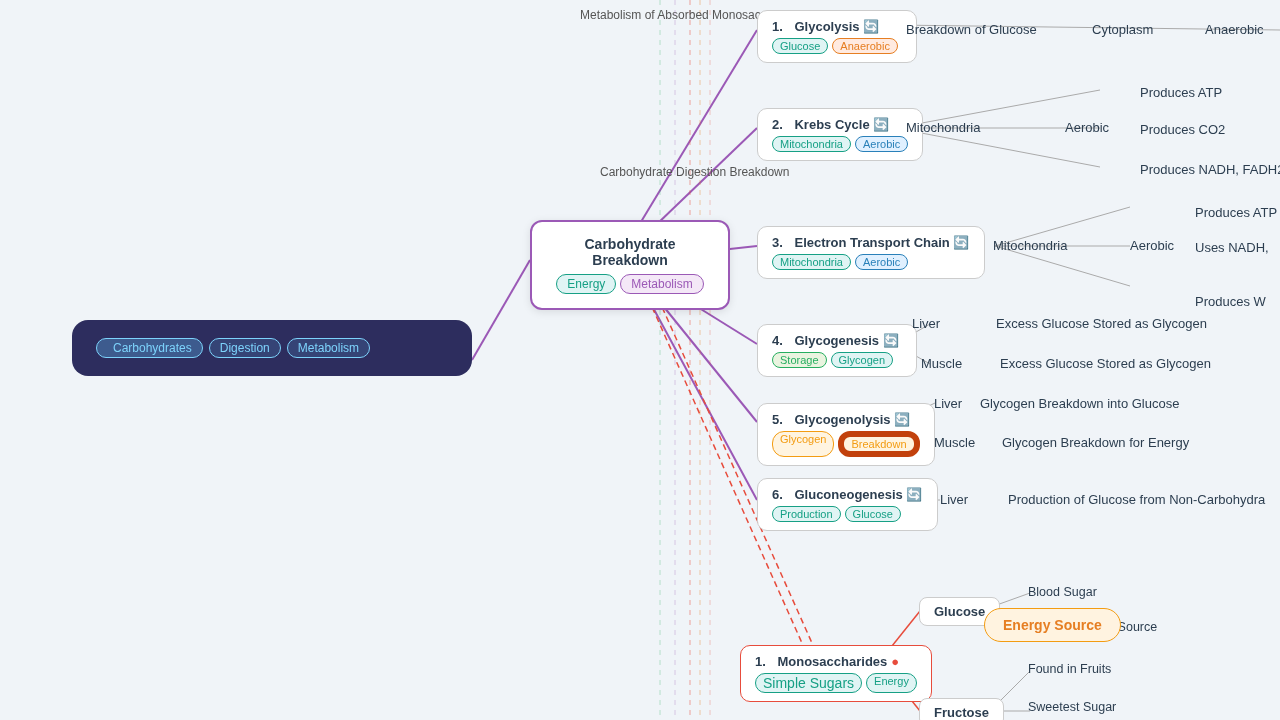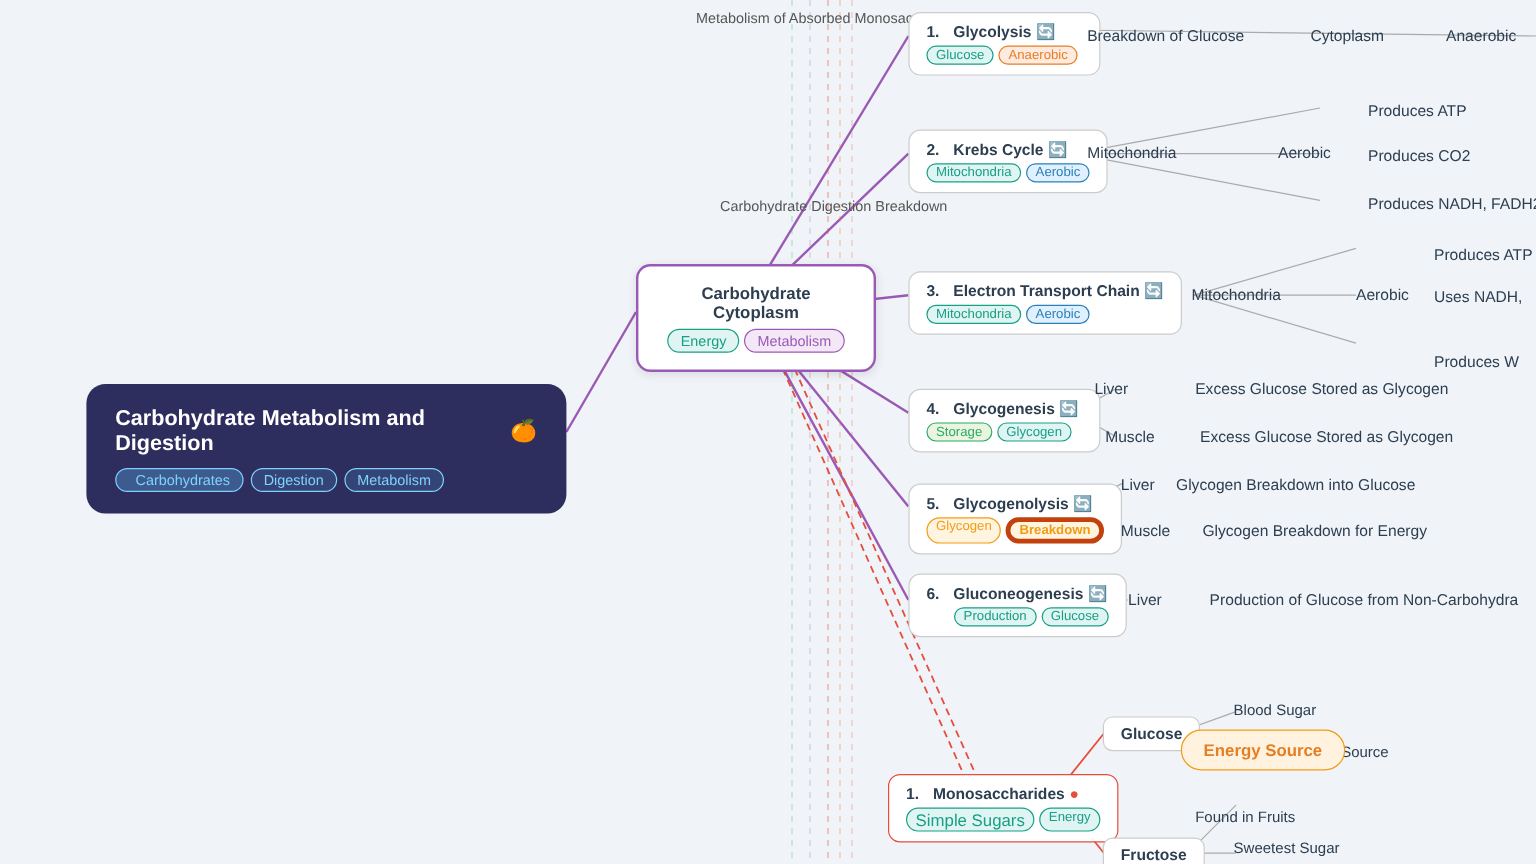--- a/index.html
+++ b/index.html
@@ -120,21 +120,21 @@
       gap: 4px;
       flex-wrap: wrap;
     }
     .tag-mitochondria { background: rgba(100,200,200,0.2); color: #16a085; border: 1px solid #16a085; }
     .tag-aerobic { background: rgba(100,180,255,0.2); color: #2980b9; border: 1px solid #2980b9; }
     .tag-glucose { background: rgba(100,200,200,0.2); color: #16a085; border: 1px solid #16a085; }
     .tag-anaerobic { background: rgba(255,150,100,0.2); color: #e67e22; border: 1px solid #e67e22; }
     .tag-storage { background: rgba(150,200,100,0.2); color: #27ae60; border: 1px solid #27ae60; }
     .tag-glycogen { background: rgba(100,200,200,0.2); color: #16a085; border: 1px solid #16a085; }
     .tag-glycogen-brk { background: rgba(255,200,100,0.2); color: #f39c12; border: 1px solid #f39c12; }
-    .tag-breakdown { background: rgba(255,200,100,0.2); color: #f39c12; border: 4px solid #c2410c; font-weight: bold; }
+    .tag-breakdown { background: rgba(255,200,100,0.2); color: #f39c12; border: 6px solid #c2410c; }
     .tag-production { background: rgba(100,200,200,0.2); color: #16a085; border: 1px solid #16a085; }
     .tag-glucose2 { background: rgba(100,200,200,0.2); color: #16a085; border: 1px solid #16a085; }
     .tag-simple { background: rgba(100,200,200,0.2); color: #16a085; border: 1px solid #16a085; }
     .tag-energy2 { background: rgba(100,200,200,0.2); color: #16a085; border: 1px solid #16a085; }
 
     
     .right-item {
       position: absolute;
       font-size: 13px;
       color: #2c3e50;
@@ -222,33 +222,29 @@
     <line x1="675" y1="0" x2="675" y2="720" stroke="#9b59b6" stroke-width="1" stroke-dasharray="5,5" opacity="0.3"></line>
     <line x1="710" y1="0" x2="710" y2="720" stroke="#e74c3c" stroke-width="1" stroke-dasharray="5,5" opacity="0.3"></line>
     <line x1="660" y1="0" x2="660" y2="720" stroke="#27ae60" stroke-width="1" stroke-dasharray="5,5" opacity="0.3"></line>
   </svg>
 
   <div class="float-label" style="left: 580px; top: 8px;">Metabolism of Absorbed Monosaccharides</div>
 
   <div class="float-label" style="left: 600px; top: 165px;">Carbohydrate Digestion Breakdown</div>
 
   <div class="main-card">
-    <div class="main-card-title">
-      <span>Carbohydrate Metabolism and Digestion</span>
-      <span>🍊</span>
-    </div>
     <div class="main-card-tags">
       <span class="tag tag-carbohydrates">Carbohydrates</span>
       <span class="tag tag-digestion">Digestion</span>
       <span class="tag tag-metabolism">Metabolism</span>
     </div>
   </div>
 
   <div class="center-node">
-    <div class="center-node-title">Carbohydrate Cytoplasm</div>
+    <div class="center-node-title">Carbohydrate Breakdown</div>
     <div class="center-node-tags">
       <span class="tag tag-energy">Energy</span>
       <span class="tag tag-metabolism2">Metabolism</span>
     </div>
   </div>
 
   <div class="process-node" style="left: 757px; top: 10px;">
     <div class="process-node-title">
       <span>1.</span>&nbsp;<span>Glycolysis</span>
       <span>🔄</span>
@@ -323,21 +319,21 @@
   <div class="right-item" style="left: 980px; top: 396px;">Glycogen Breakdown into Glucose</div>
   <div class="right-item" style="left: 934px; top: 435px;">Muscle</div>
   <div class="right-item" style="left: 1002px; top: 435px;">Glycogen Breakdown for Energy</div>
 
   <div class="process-node" style="left: 757px; top: 478px;">
     <div class="process-node-title">
       <span>6.</span>&nbsp;<span>Gluconeogenesis</span>
       <span>🔄</span>
     </div>
     <div class="process-node-tags">
-      <span class="tag tag-production" style="font-size:11px; padding:1px 7px;margin-left:23px;">Production</span>
+      <span class="tag tag-production" style="font-size:11px; padding:1px 7px;">Production</span>
       <span class="tag tag-glucose2" style="font-size:11px; padding:1px 7px;">Glucose</span>
     </div>
   </div>
   <div class="right-item" style="left: 940px; top: 492px;">Liver</div>
   <div class="right-item" style="left: 1008px; top: 492px; text-align: right;">Production of Glucose from Non-Carbohydra</div>
 
   <div class="mono-node" style="left: 740px; top: 645px;">
     <div class="process-node-title">
       <span>1.</span>&nbsp;<span>Monosaccharides</span>
       <span style="color:#e74c3c;">●</span>
@@ -346,18 +342,18 @@
       <span class="tag tag-simple" style="font-size:14px; padding:1px 7px;">Simple Sugars</span>
       <span class="tag tag-energy2" style="font-size:11px; padding:1px 7px;">Energy</span>
     </div>
   </div>
 
   <div class="sugar-branch" style="left: 919px; top: 597px;">Glucose</div>
   <div class="detail-item" style="left: 1028px; top: 585px;">Blood Sugar</div>
   <div class="detail-item" style="left: 1028px; top: 620px;">Primary Energy Source</div>
 
   <div class="sugar-branch" style="left: 919px; top: 698px;">Fructose</div>
-  <div class="detail-item" style="left: 996px; top: 662px; margin-top: 12px;">Found in Fruits</div>
+  <div class="detail-item" style="left: 1028px; top: 662px;">Found in Fruits</div>
   <div class="detail-item" style="left: 1028px; top: 700px;">Sweetest Sugar</div>
 
   <div style="position:absolute; left:984px; top:608px; background:#fff3e0; border-radius:20px; padding:8px 18px; font-size:14px; font-weight:600; color:#e67e22; border: 1.5px solid #f39c12;">Energy Source</div>
 
 </div>
 
 </body></html>

